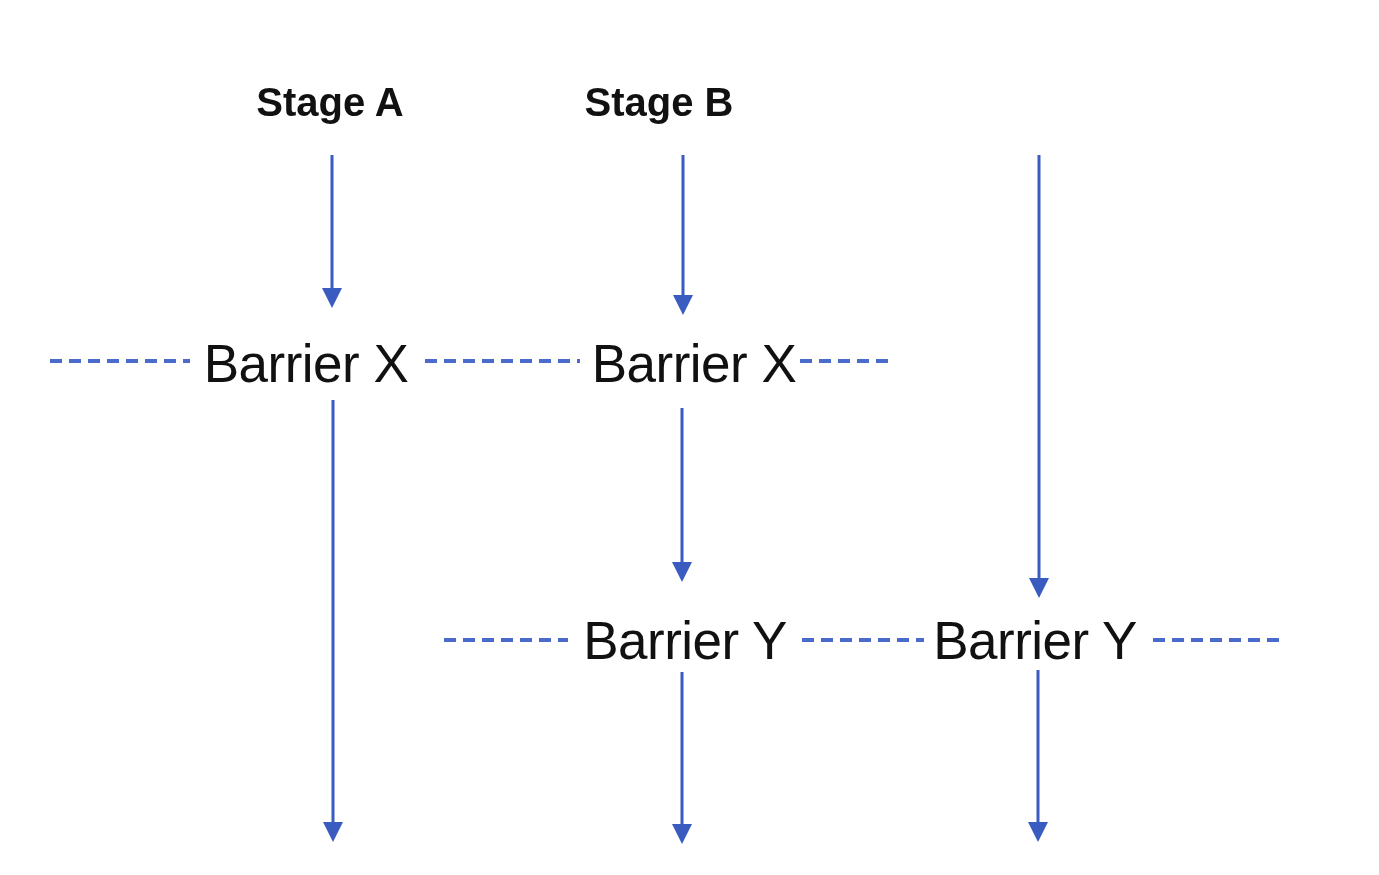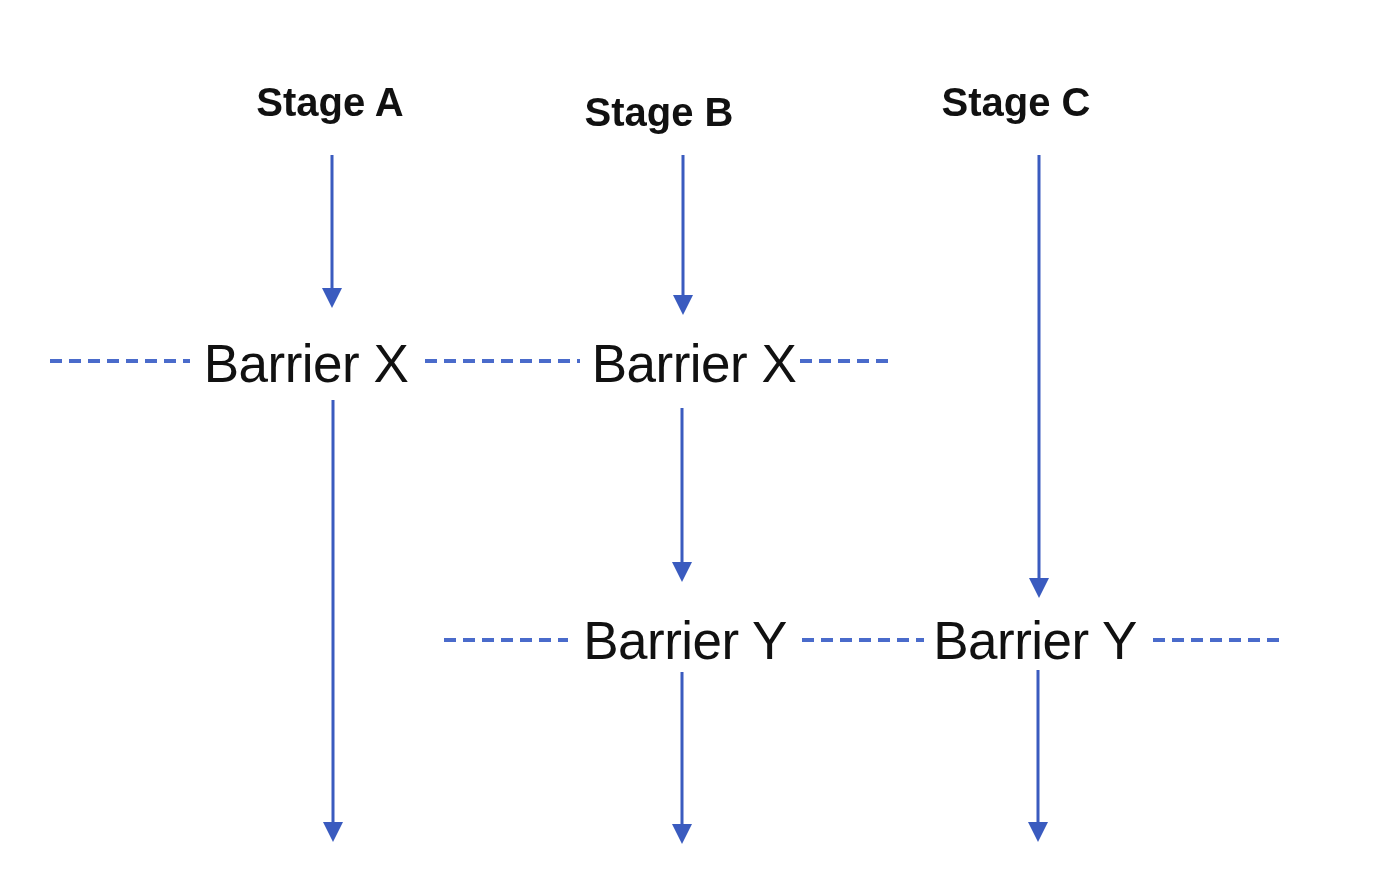--- a/index.html
+++ b/index.html
@@ -73,22 +73,21 @@
       transparent 12px, transparent 19px
     );
   }
 </style>
 </head>
 <body>
 
 <div class="diagram">
 
   <div class="stage-label" style="left:330px; top:50px;">Stage A</div>
-  <div class="stage-label" style="left:659px; top:60px;">Stage B</div>
-  <div class="stage-label" style="left:1016px; top:50px;">Stage C</div>
+  <div class="stage-label" style="left:659px; top:50px;">Stage B</div>
 
   <div class="arrow" style="left:332px; top:125px; height:153px;">
     <div class="shaft"></div>
     <div class="head"></div>
   </div>
   <div class="arrow" style="left:333px; top:370px; height:442px;">
     <div class="shaft"></div>
     <div class="head"></div>
   </div>
 

